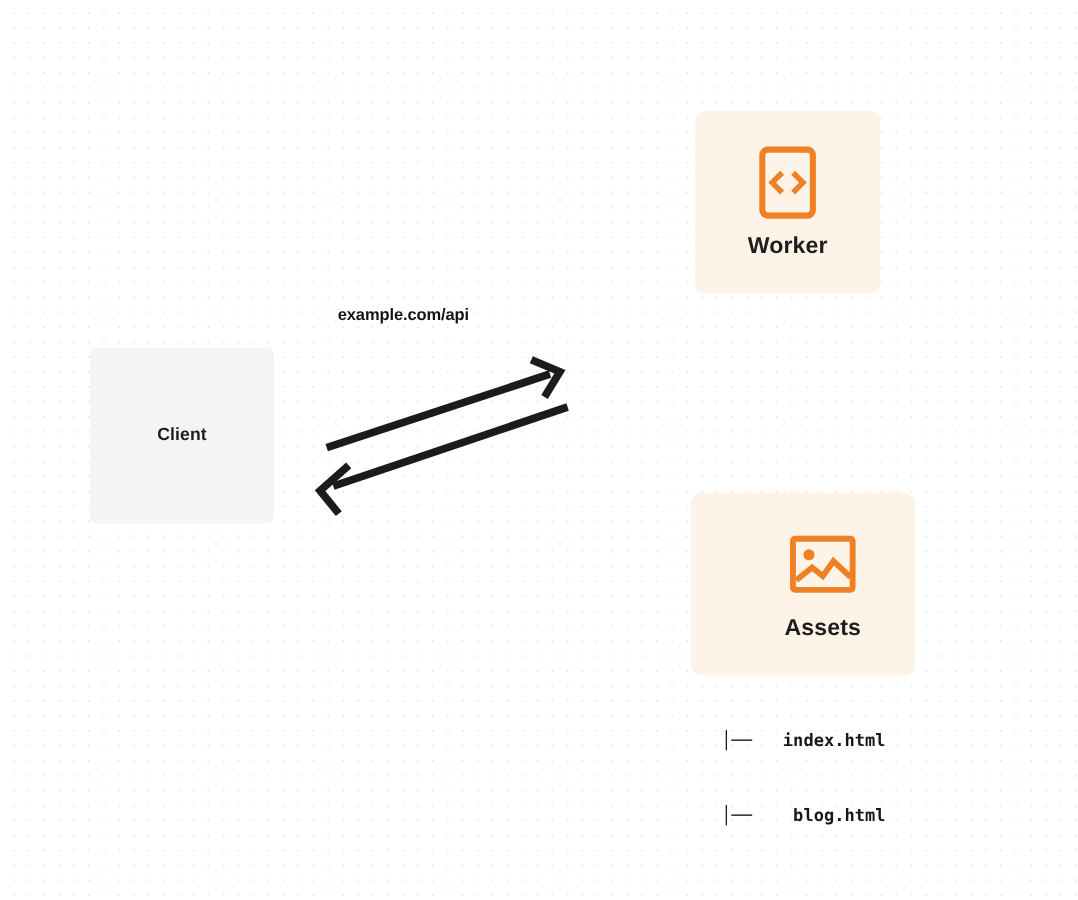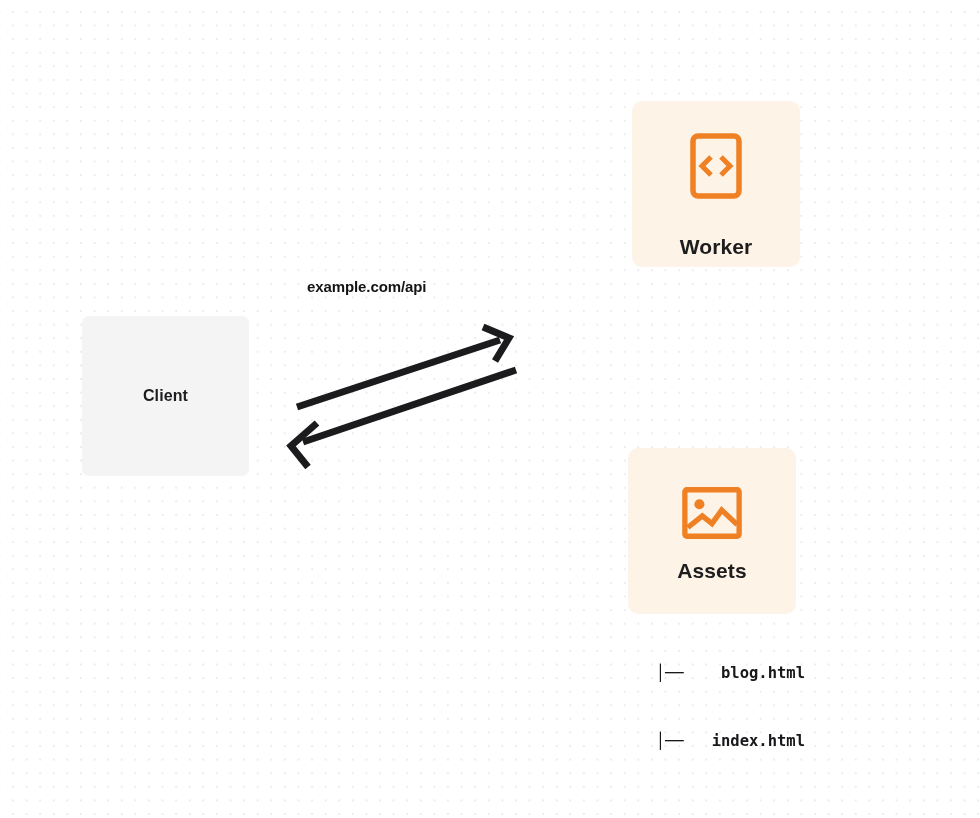--- a/index.html
+++ b/index.html
@@ -94,27 +94,27 @@
     border-radius: 10px;
     display: flex;
     flex-direction: column;
     align-items: center;
   }
   .card-worker {
     left: 632px;
     top: 101px;
     width: 168px;
     height: 166px;
-    gap: 23px;
   }
   .card-assets {
     left: 628px;
     top: 448px;
     width: 168px;
     height: 166px;
+    padding-left: 36px;
   }
   .card-icon {
     margin-top: 29px;
     width: 62px;
     height: 72px;
     display: flex;
     align-items: center;
     justify-content: center;
   }
   .card-label {
@@ -184,18 +184,18 @@
       <svg width="64" height="60" viewBox="0 0 64 60" xmlns="http://www.w3.org/2000/svg">
         <rect x="4" y="6" width="56" height="48" rx="2" ry="2" fill="none" stroke="#ef8023" stroke-width="5.5"></rect>
         <circle cx="19" cy="21" r="5.2" fill="#ef8023"></circle>
         <polyline points="7,45 22,33 32,41 42,27 58,42" fill="none" stroke="#ef8023" stroke-width="5.5" stroke-linecap="butt" stroke-linejoin="miter"></polyline>
       </svg>
     </div>
     <span class="card-label">Assets</span>
   </div>
 
   <div class="file-tree">
+    <span class="tree-row">│──   index.html</span>
     <span class="tree-row">│──    blog.html</span>
-    <span class="tree-row">│──   index.html</span>
     
   </div>
 
 </div>
 
 </body></html>

